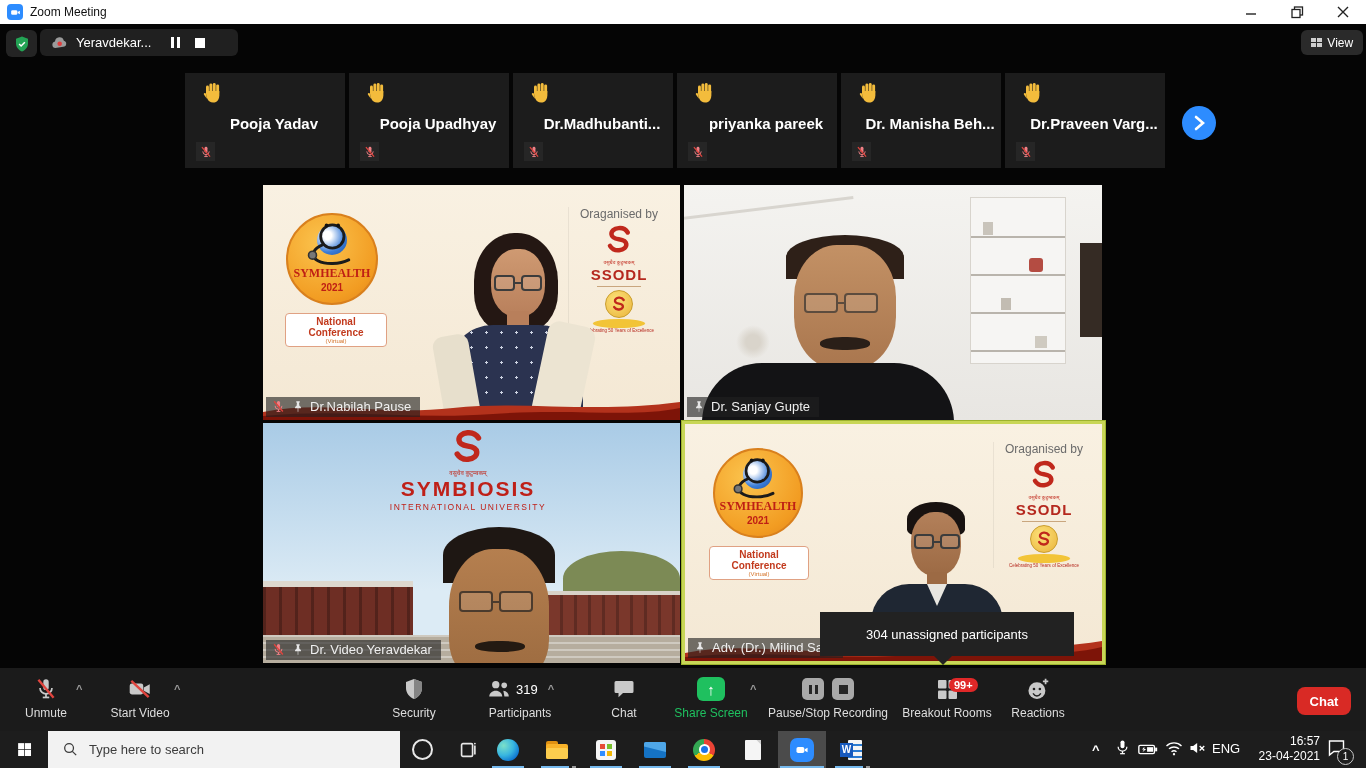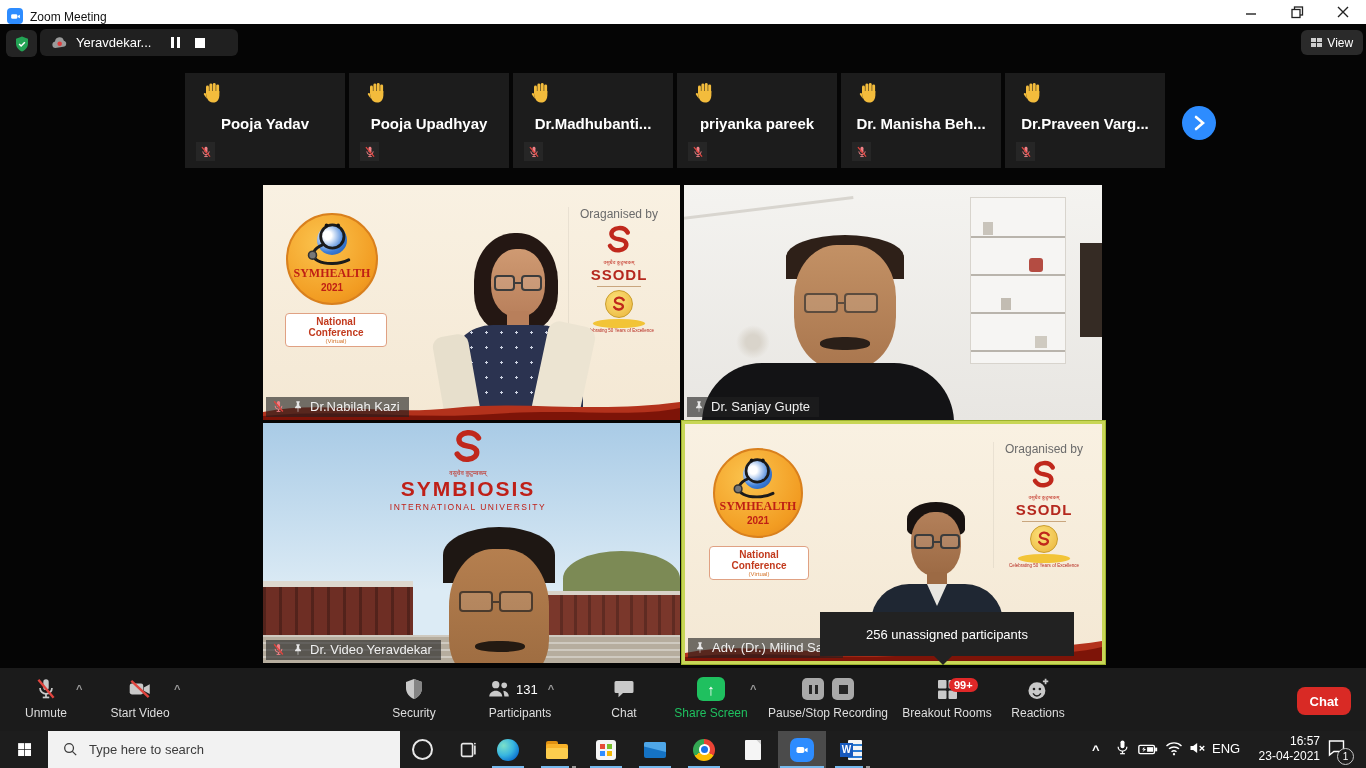--- a/index.html
+++ b/index.html
@@ -1,41 +1,41 @@
 <!DOCTYPE html>
 <html><head>
 <meta charset="utf-8">
 <style>
   html,body{margin:0;padding:0;background:#000;}
   #app{position:relative;width:1366px;height:768px;overflow:hidden;
        font-family:"Liberation Sans",sans-serif;background:#000;}
   .abs{position:absolute;}
   
   .titlebar{position:absolute;left:0;top:0;width:1366px;height:24px;background:#fff;
-            display:flex;align-items:flex-end;}
+            display:flex;align-items:center;}
   .zlogo{width:16px;height:16px;background:#2d8cff;border-radius:4px;margin-left:7px;
          display:flex;align-items:center;justify-content:center;}
   .wtitle{font-size:12px;color:#111;margin-left:7px;}
   .winbtns{margin-left:auto;display:flex;height:24px;}
   .wb{width:46px;height:24px;display:flex;align-items:center;justify-content:center;color:#222;}
   
   .stage{position:absolute;left:0;top:24px;width:1366px;height:707px;background:#050505;}
   .chip{position:absolute;background:#202020;border-radius:6px;display:flex;align-items:center;}
   .rec-txt{color:#fff;font-size:13px;margin-left:6px;}
   .pbar{display:inline-block;width:3px;height:11px;background:#fff;margin:0 1.5px;}
   .psq{display:inline-block;width:10px;height:10px;background:#fff;}
   .viewbtn{position:absolute;left:1301px;top:30px;width:62px;height:25px;background:#2a2a2a;
            border-radius:6px;display:flex;align-items:center;justify-content:center;gap:5px;
            color:#fff;font-size:12px;}
   .vgrid{display:grid;grid-template-columns:5px 5px;grid-gap:1.5px;}
   .vgrid i{width:5px;height:4px;background:#cfcfcf;}
   
   .ftile{position:absolute;top:73px;width:160px;height:95px;background:#1c1c1c;}
   .fname{position:absolute;left:0;top:42px;width:100%;text-align:center;color:#fff;
-         font-size:15px;font-weight:bold;white-space:nowrap;overflow:hidden;}
+         font-size:15px;font-weight:bold;white-space:nowrap;overflow:hidden;padding-left:9px;}
   .fhand{position:absolute;left:16px;top:8px;}
   .fmute{position:absolute;left:11px;bottom:7px;width:19px;height:19px;background:#262626;
          display:flex;align-items:center;justify-content:center;}
   .nextbtn{position:absolute;left:1182px;top:106px;width:34px;height:34px;border-radius:50%;
            background:#2d8cff;display:flex;align-items:center;justify-content:center;}
   
   .gtile{position:absolute;overflow:hidden;background:#111;}
   .glabel{position:absolute;left:3px;bottom:3px;background:rgba(32,32,32,.62);color:#efefef;
           font-size:13px;display:flex;align-items:center;gap:5px;padding:2px 9px 3px 5px;z-index:30;}
   .cream{background:linear-gradient(180deg,#f9f1e2,#f4e8d4);}
@@ -403,21 +403,21 @@
       <path d="M0 20 C60 8 120 24 190 16 C260 8 330 22 417 10 L417 28 L0 28 Z" fill="#b3321c"></path>
       <path d="M0 24 C80 16 150 28 230 22 C310 16 370 26 417 16 L417 28 L0 28 Z" fill="#7d1408"></path>
     </svg>
     <div class="glabel">
       <svg width="15" height="15" style="color:#ef8086">
           <use href="#i-micoff"></use>
         </svg>
       <svg width="14" height="14" style="color:#e6e6e6">
           <use href="#i-pin"></use>
         </svg>
-      <span>Dr.Nabilah Kazi</span>
+      <span>Dr.Nabilah Pause</span>
     </div>
   </div>
 
   <div class="gtile" style="left:684px;top:185px;width:418px;height:235px;background:linear-gradient(180deg,#f4f3f0,#e8e6e2);">
     <div style="position:absolute;left:-10px;top:22px;width:180px;height:3px;background:#d8d5cf;transform:rotate(-7deg);"></div>
 
     <div style="position:absolute;left:286px;top:12px;width:94px;height:165px;background:#f6f5f3;border:1px solid #d8d4cd;">
       <div style="position:absolute;left:0;top:38px;width:100%;height:2px;background:#b9b4ac;"></div>
       <div style="position:absolute;left:0;top:76px;width:100%;height:2px;background:#b9b4ac;"></div>
       <div style="position:absolute;left:0;top:114px;width:100%;height:2px;background:#b9b4ac;"></div>
@@ -531,21 +531,21 @@
     </svg>
     <div class="glabel">
       <svg width="14" height="14" style="color:#e6e6e6">
           <use href="#i-pin"></use>
         </svg>
       <span>Adv. (Dr.) Milind Sa...</span>
     </div>
   </div>
 
   <div class="tooltip">
-    <span>256 unassigned participants</span>
+    <span>304 unassigned participants</span>
   </div>
 
   <div class="toolbar"></div>
 
   <div class="tb-item" style="left:8px;width:76px;">
     <div class="tb-ico">
         <svg width="26" height="26" style="color:#c9c9c9">
           <use href="#i-micoff"></use>
         </svg>
       </div>
@@ -570,21 +570,21 @@
         </svg>
       </div>
     <div class="tb-lbl">Security</div>
   </div>
 
   <div class="tb-item" style="left:462px;width:116px;">
     <div class="tb-ico">
       <svg width="26" height="26" style="color:#c9c9c9">
           <use href="#i-people"></use>
         </svg>
-      <span style="color:#fff;font-size:13px;">131</span>
+      <span style="color:#fff;font-size:13px;">319</span>
       <span class="chev" style="margin-left:6px;">^</span>
     </div>
     <div class="tb-lbl">Participants</div>
   </div>
 
   <div class="tb-item" style="left:592px;width:64px;">
     <div class="tb-ico">
         <svg width="24" height="24" style="color:#c9c9c9">
           <use href="#i-chat"></use>
         </svg>

